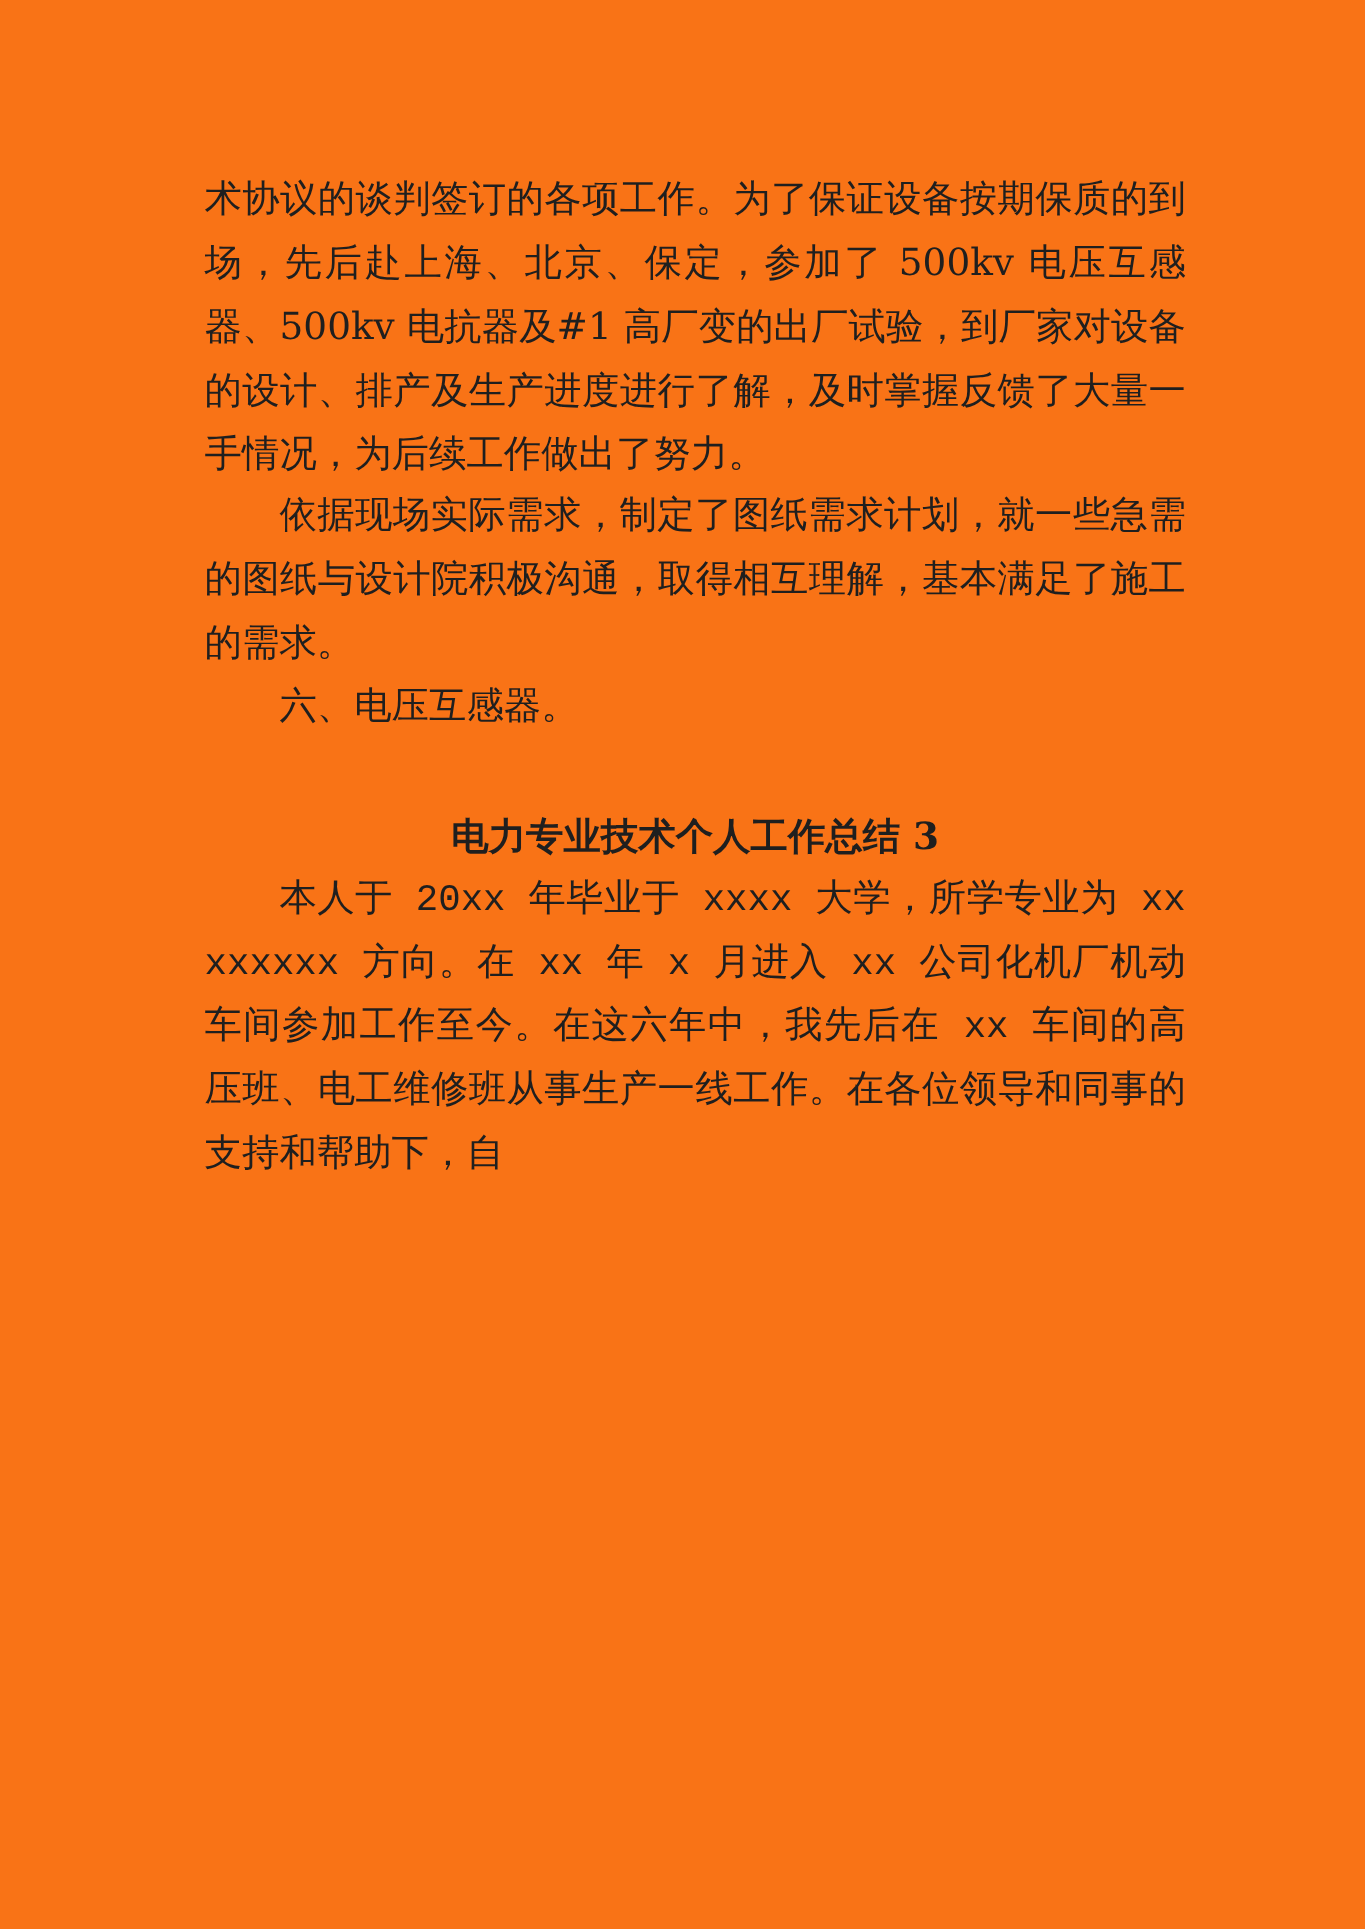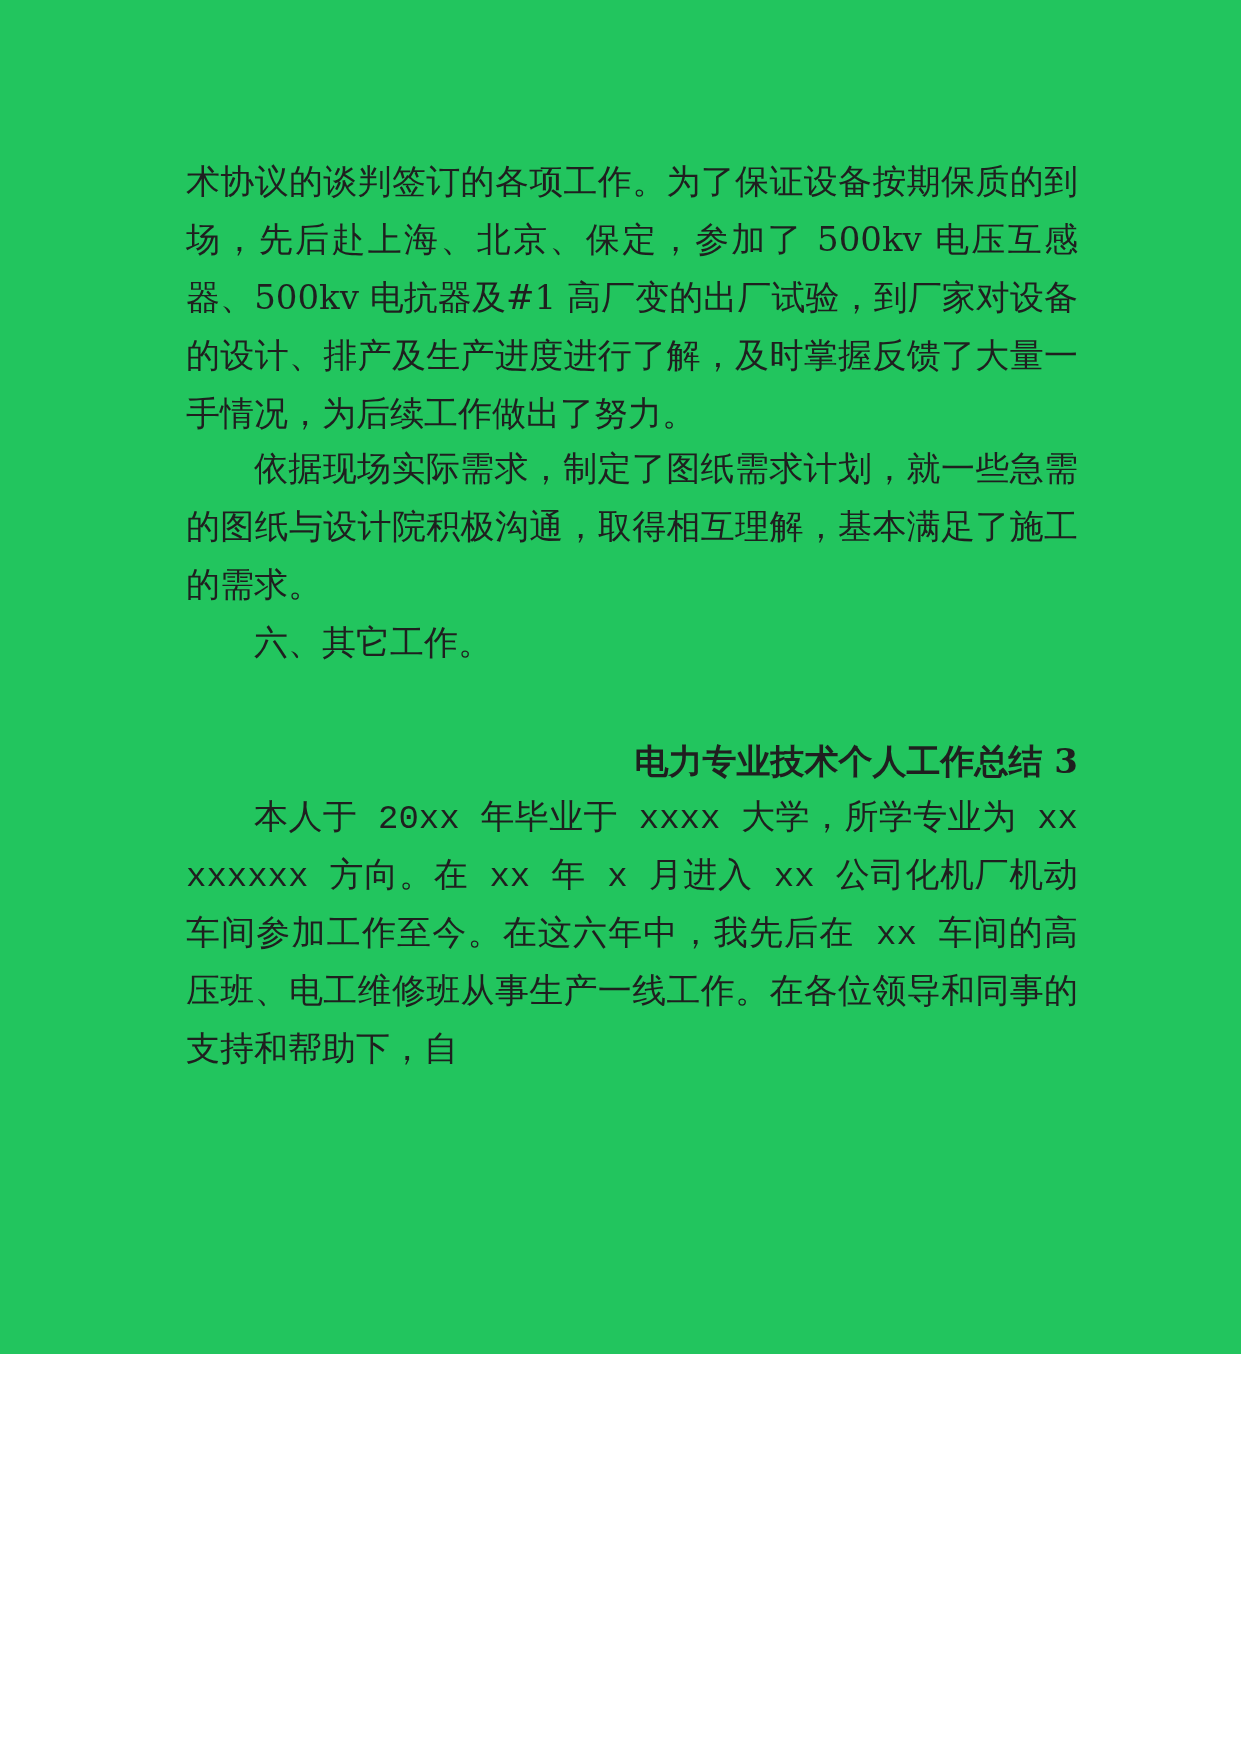--- a/index.html
+++ b/index.html
@@ -3,22 +3,22 @@
 <meta charset="utf-8">
 <style>
   html, body {
     margin: 0;
     padding: 0;
     background: #ffffff;
   }
   .page {
     position: relative;
     width: 1241px;
-    height: 1354px;
-    background: #22c55e;
+    height: 1754px;
+    background: #f97316;
     overflow: hidden;
   }
   .content {
     position: absolute;
     left: 186px;
     top: 152px;
     width: 892px;
     font-family: "DejaVu Serif", "Liberation Serif", serif;
     font-size: 34px;
     line-height: 58px;
@@ -31,38 +31,38 @@
     text-align: justify;
     text-justify: inter-character;
     word-break: break-all;
   }
   p.para.indent {
     text-indent: 68px;
     font-family: Liberation Mono, monospace;
   }
   p.para.heading {
     font-weight: bold;
-    text-align: right;
+    text-align: center;
     text-indent: 0;
   }
   .spacer-line {
     height: 58px;
   }
 </style>
 </head>
 <body>
 
 <div class="page">
   <div class="content">
 
     <p class="para">术协议的谈判签订的各项工作。为了保证设备按期保质的到场，先后赴上海、北京、保定，参加了 500kv 电压互感器、500kv 电抗器及#1 高厂变的出厂试验，到厂家对设备的设计、排产及生产进度进行了解，及时掌握反馈了大量一手情况，为后续工作做出了努力。</p>
 
     <p class="para indent">依据现场实际需求，制定了图纸需求计划，就一些急需的图纸与设计院积极沟通，取得相互理解，基本满足了施工的需求。</p>
 
-    <p class="para indent">六、其它工作。</p>
+    <p class="para indent">六、电压互感器。</p>
 
 
     <div class="spacer-line"></div>
 
     <p class="para heading">电力专业技术个人工作总结 3</p>
 
     <p class="para indent">本人于 20xx 年毕业于 xxxx 大学，所学专业为 xxxxxxxx 方向。在 xx 年 x 月进入 xx 公司化机厂机动车间参加工作至今。在这六年中，我先后在 xx 车间的高压班、电工维修班从事生产一线工作。在各位领导和同事的支持和帮助下，自</p>
 
   </div>
 </div>

